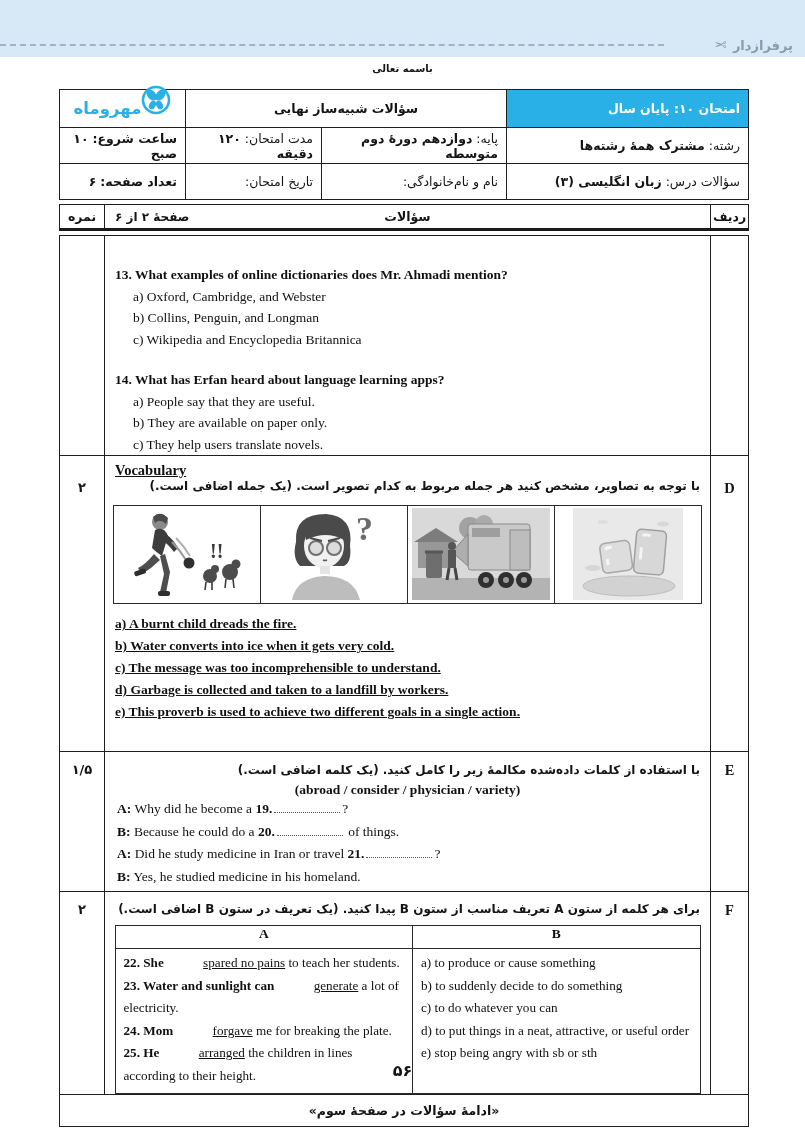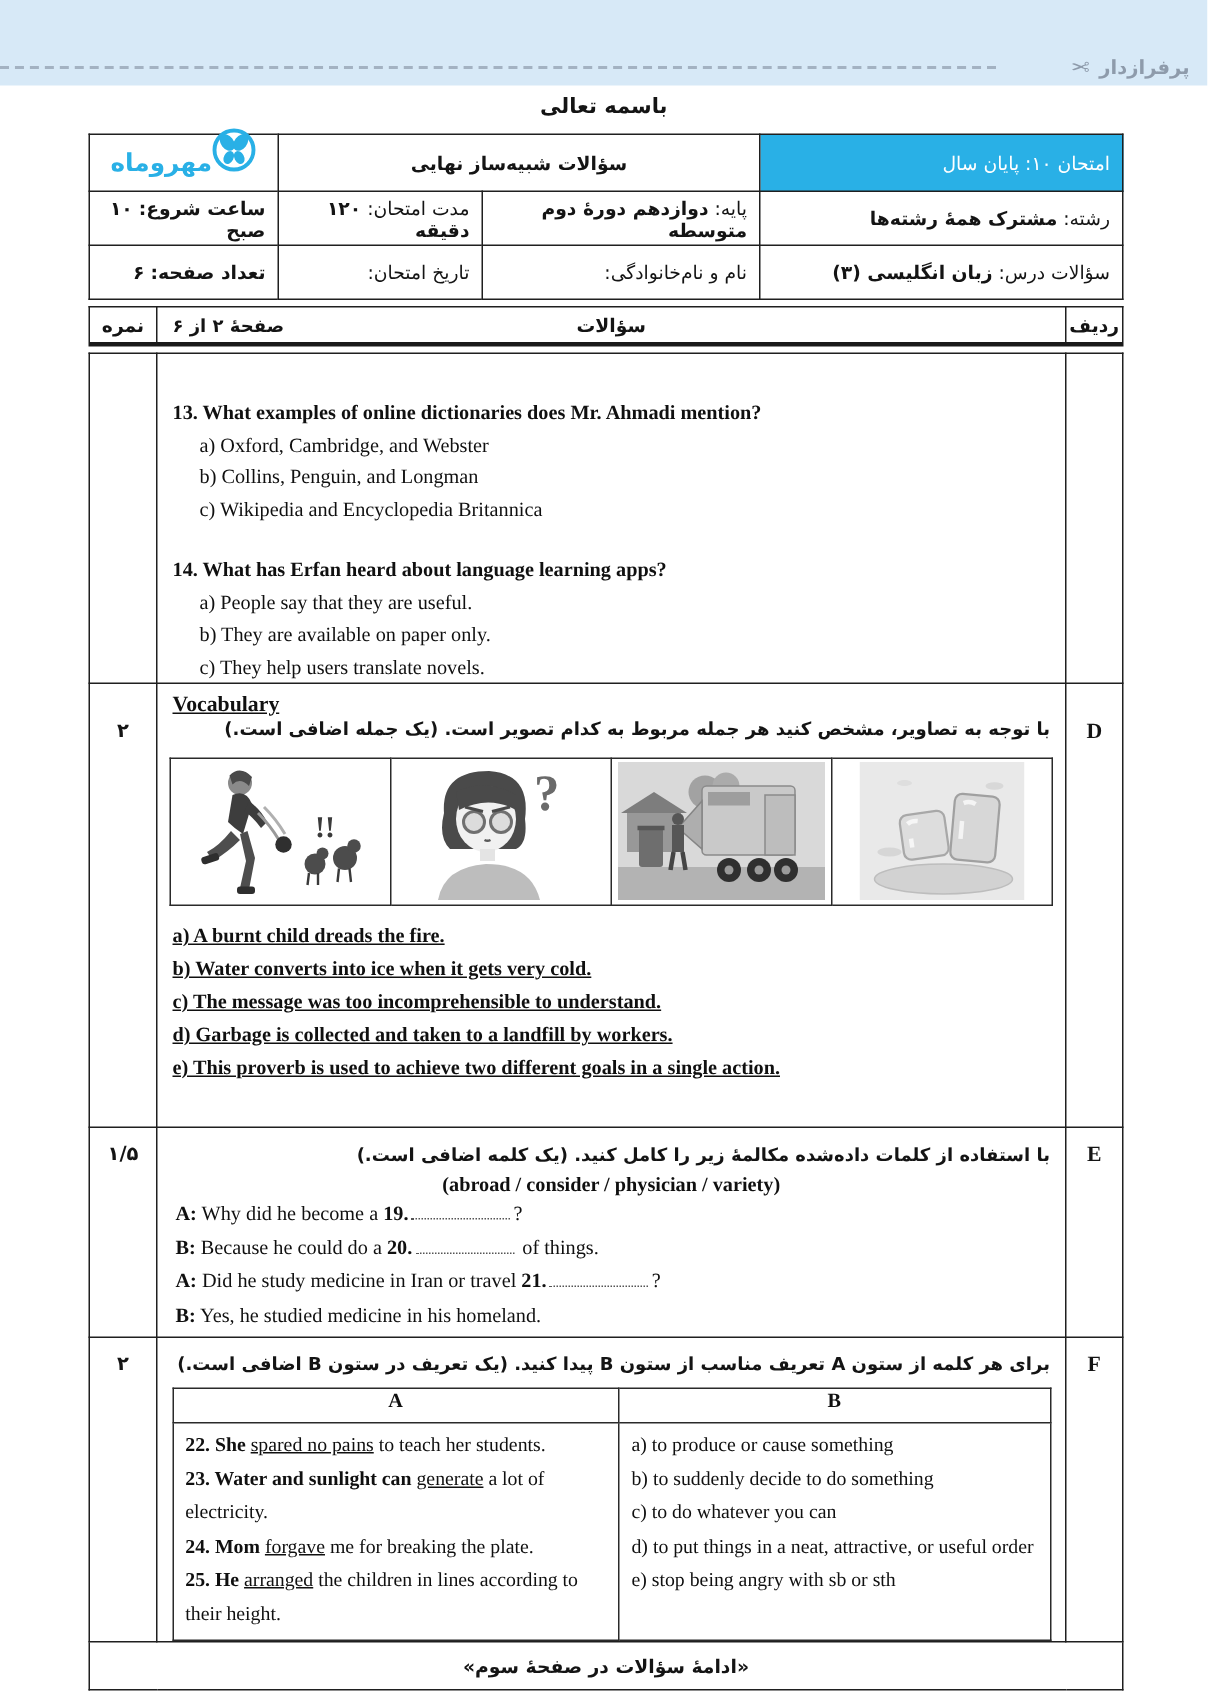--- a/index.html
+++ b/index.html
@@ -8,28 +8,28 @@
           font-family:"DejaVu Sans", sans-serif; color:#141414; overflow:hidden; }
 
   
   .cut-strip { position:absolute; top:0; left:0; width:805px; height:57px; background:#d7e9f7; }
   .cut-line  { position:absolute; top:44px; left:0; width:664px; border-top:2px dashed #a3b2c2; }
   .cut-brand { position:absolute; top:36px; right:12px; display:flex; align-items:center; gap:6px;
                color:#8e9bab; font-size:13px; font-weight:bold; }
   .scissors  { display:inline-block; transform:scaleX(-1); font-size:15px; font-weight:normal; }
 
   .bismillah { position:absolute; top:63px; left:0; right:0; text-align:center;
-               font-weight:bold; font-size:14px; direction:rtl; }
+               font-weight:bold; font-size:10px; direction:rtl; }
 
   
   table { border-collapse:collapse; }
   .header-table { position:absolute; top:89px; left:59px; width:689px; direction:rtl; table-layout:fixed; }
   .header-table td { border:1.6px solid #1f1f1f; height:36px; font-size:12.5px;
                      padding:2px 8px; text-align:right; vertical-align:middle; }
-  .exam-title-cell { background:#29b0e6; color:#ffffff; font-weight:normal; font-size:15.5px;
+  .exam-title-cell { background:#29b0e6; color:#ffffff; font-weight:bold; font-size:15.5px;
                      text-align:right; }
   .subtitle-cell { text-align:center !important; font-weight:bold; font-size:13px; }
   .logo-cell { text-align:center !important; padding:0 4px; }
   .logo-wrap { display:flex; align-items:center; justify-content:center; gap:0; direction:rtl; }
   .logo-icon { position:relative; top:-7px; }
   .brand-name { color:#29b0e6; font-weight:bold; font-size:16.5px; }
   .hlabel { font-weight:normal; }
   .hvalue { font-weight:bold; }
 
   
@@ -76,21 +76,21 @@
   .blank { display:inline-block; width:66px; border-bottom:1.5px dotted #555; height:12px; margin:0 2px; }
 
   .f-table { margin:7px auto 0; width:586px; direction:ltr; }
   .f-table td { border:1.3px solid #2a2a2a; }
   .f-head { text-align:center; font-family:"Liberation Serif", serif; font-weight:bold;
             font-size:13.5px; height:23px; vertical-align:middle; }
   .f-body { padding:3px 8px 6px 8px; line-height:22.5px; font-size:13.2px; }
   .f-colA { width:298px; }
   .f-colB { width:288px; }
   .f-num { font-weight:bold;margin-top:32px; }
-  .f-u { text-decoration:underline; }
+  .f-u { text-decoration:underline;margin-left:36px; }
 
   .footer-cell { text-align:center; vertical-align:middle !important; height:32px;
                  font-size:12.5px; font-weight:bold; direction:rtl; }
 
   .page-num { position:absolute; top:1061px; left:0; right:0; text-align:center;
               font-weight:bold; font-size:16px; }
 </style>
 </head>
 <body>
 
@@ -337,14 +337,15 @@
       </td>
       <td class="side-cell pad-top">۲</td>
     </tr>
 
     <tr>
       <td class="footer-cell" colspan="3">«ادامهٔ سؤالات در صفحهٔ سوم»</td>
     </tr>
   </tbody>
     </table>
 
+  <div class="page-num">۵۶</div>
 
 </div>
 
 </body></html>

